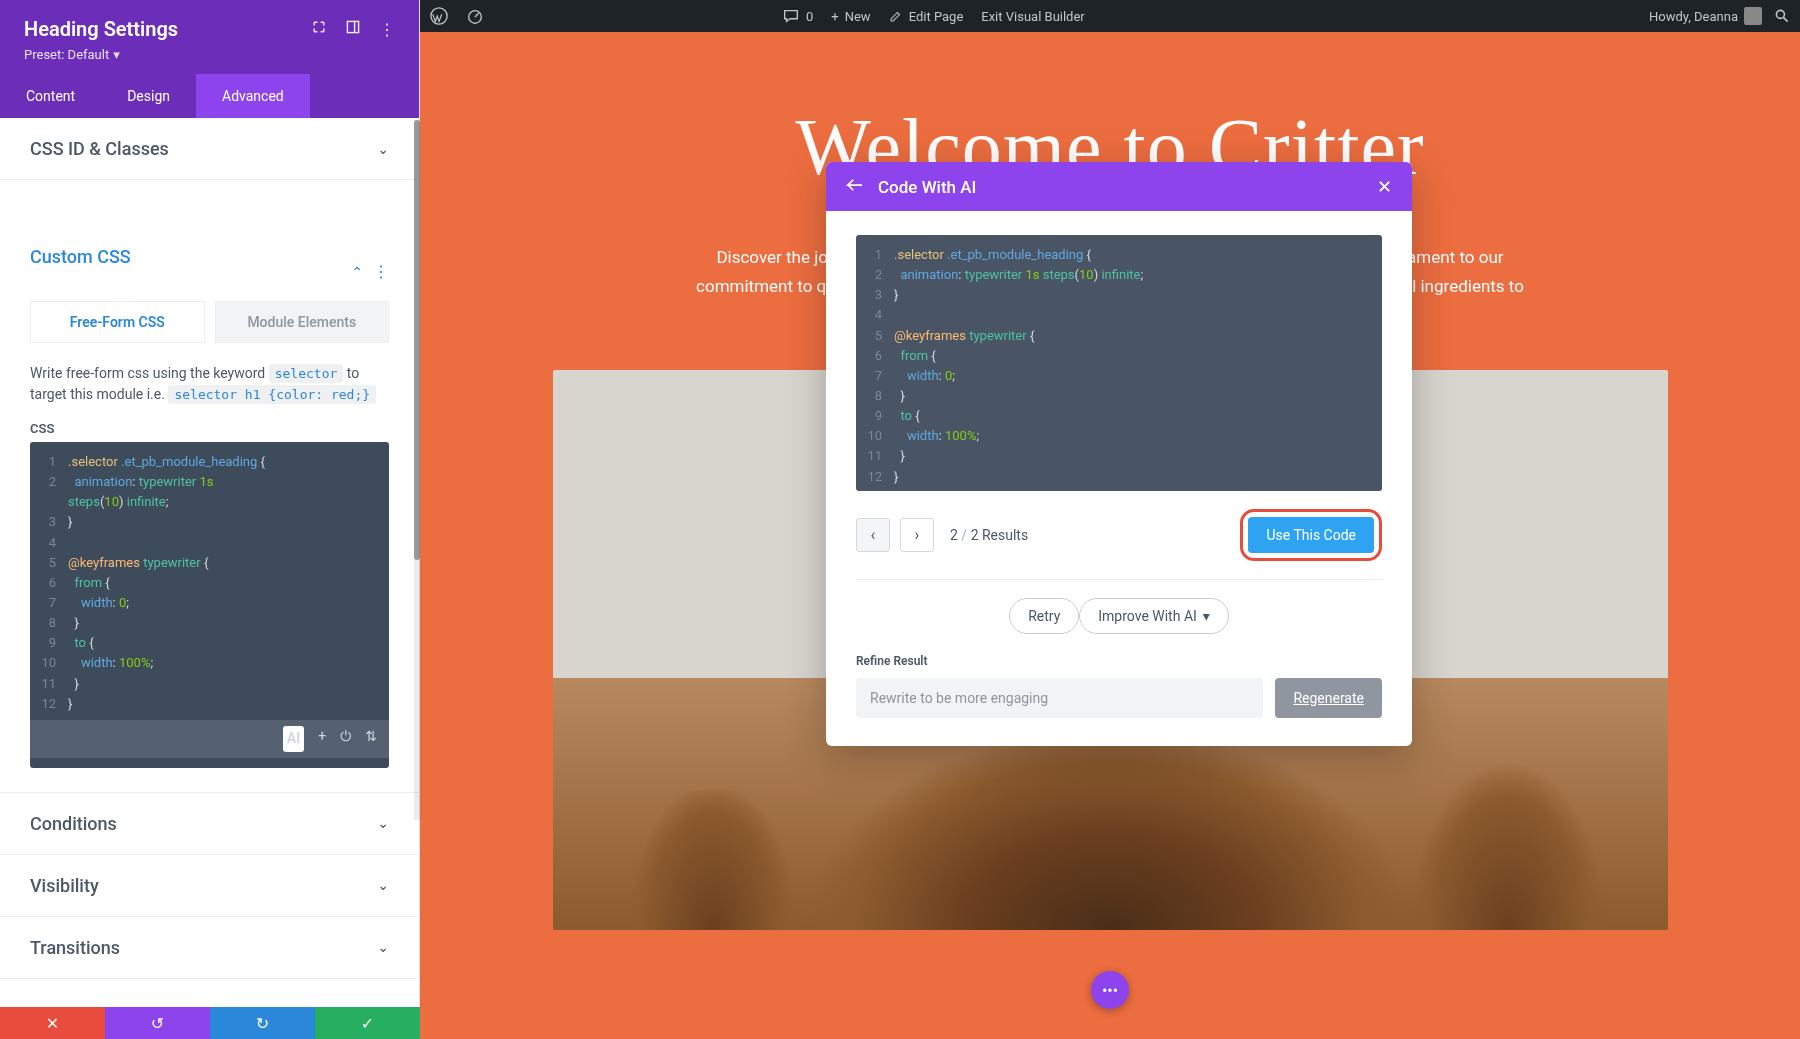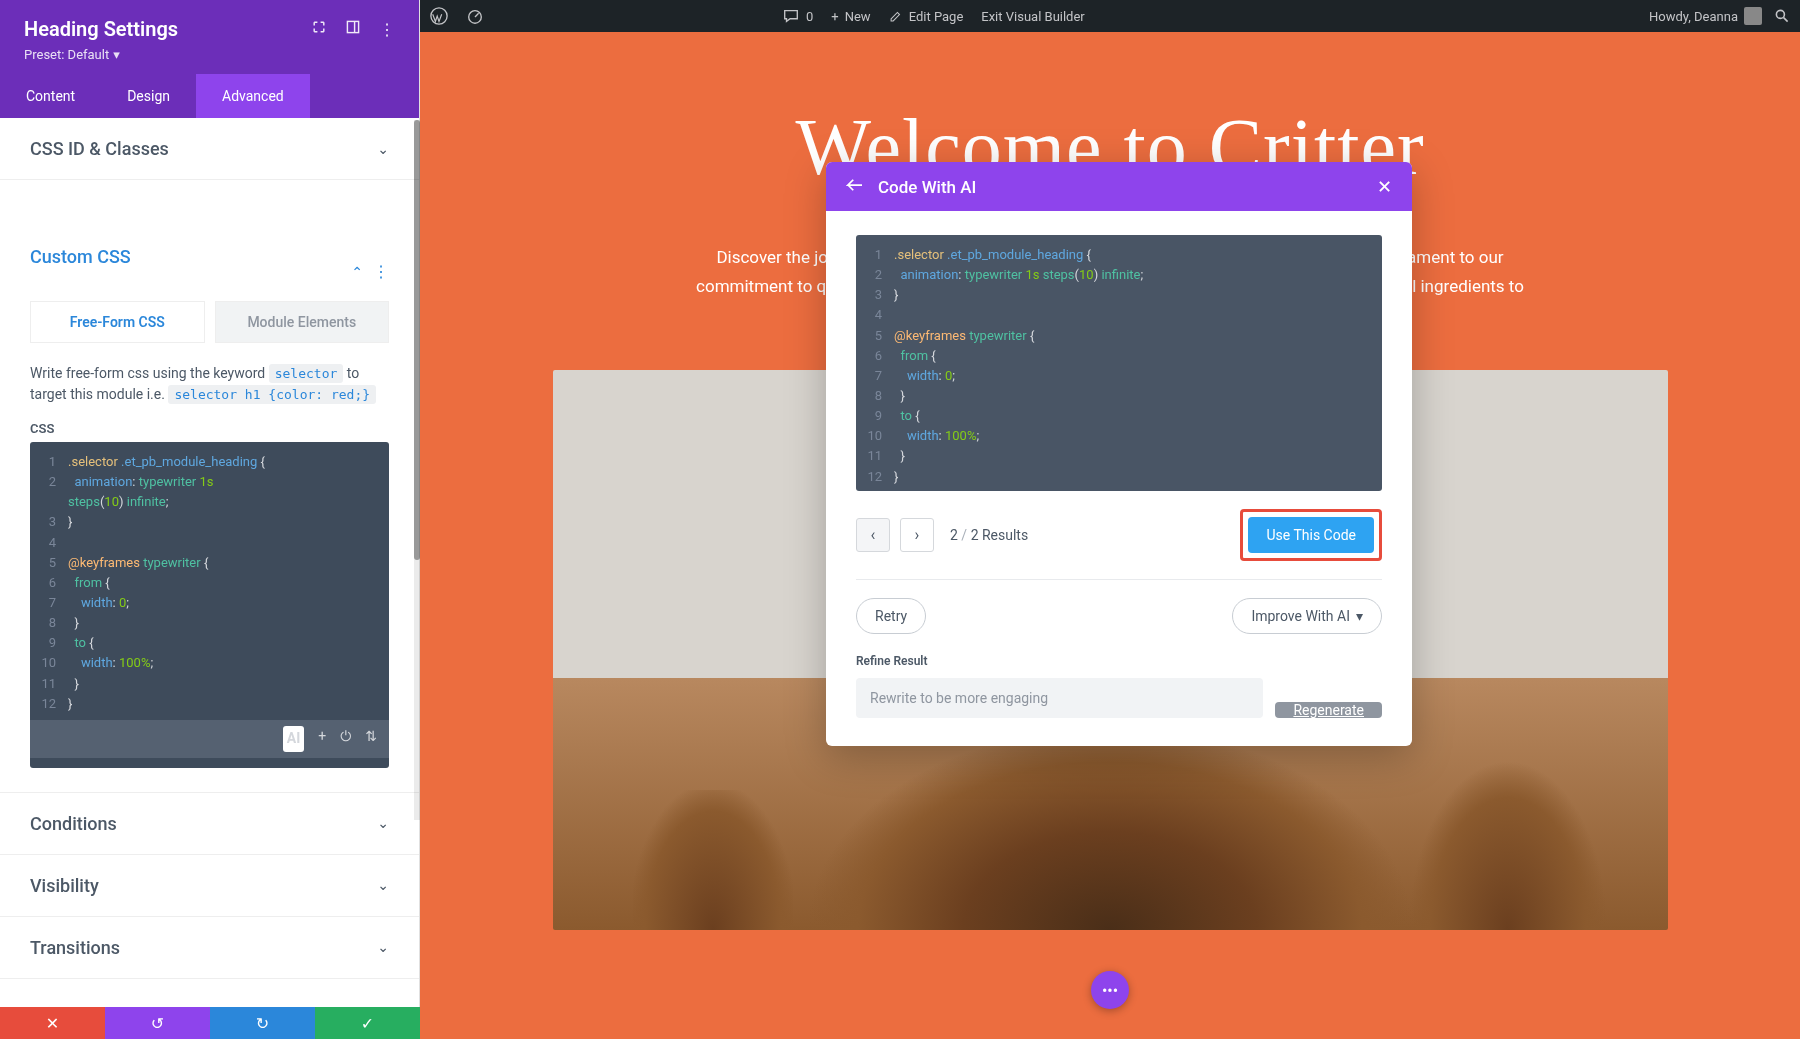--- a/index.html
+++ b/index.html
@@ -85,28 +85,28 @@
 .modal-head { background: #8e44ec; color: #fff; padding: 14px 20px; display: flex; align-items: center; }
 .modal-head .back { margin-right: 14px; cursor: pointer; }
 .modal-head h3 { font-size: 17px; font-weight: 500; }
 .modal-head .close { margin-left: auto; cursor: pointer; font-size: 18px; }
 .modal-body { padding: 24px 30px 28px; }
 .modal .code-editor { background: #495565; }
 .results-row { display: flex; align-items: center; margin-top: 18px; gap: 10px; }
 .nav-btn { width: 34px; height: 34px; border: 1px solid #d5d8dc; background: #f4f5f7; display: flex; align-items: center; justify-content: center; cursor: pointer; border-radius: 3px; color: #4c5866; }
 .results-text { font-size: 14px; color: #4c5866; margin-left: 6px; }
 .results-text .slash { color: #aab1ba; }
-.use-code-wrap { margin-left: auto; padding: 5px; border: 3px solid #e74c3c; border-radius: 4px; }
+.use-code-wrap { margin-left: auto; padding: 5px; border: 3px solid #e74c3c; border-radius: 14px; }
 .use-code { background: #2ea3f2; color: #fff; border: none; padding: 10px 18px; font-size: 14px; border-radius: 4px; cursor: pointer; }
 
 .modal hr { border: none; border-top: 1px solid #e8eaed; margin: 18px 0; }
-.action-row { display: flex; justify-content: space-between; }
+.action-row { display: flex; justify-content: center; }
 .pill { border: 1px solid #c8cdd3; background: #fff; color: #4c5866; padding: 9px 18px; border-radius: 20px; font-size: 14px; cursor: pointer; display: flex; align-items: center; gap: 6px; }
 .refine-label { font-size: 12px; color: #4c5866; font-weight: 600; margin: 20px 0 10px; }
-.refine-row { display: flex; gap: 12px; align-items: flex-end; }
+.refine-row { display: flex; gap: 12px; }
 .refine-row input { flex: 1; background: #f1f3f5; border: none; padding: 12px 14px; border-radius: 4px; font-size: 14px; color: #4c5866; }
 .refine-row input::placeholder { color: #8f96a0; }
 .regen { background: #8f96a0; color: #fff; border: none; padding: 0 18px; border-radius: 4px; font-size: 14px; cursor: pointer; text-decoration: underline; }
 
 .scroll-track { position: absolute; left: 414px; top: 120px; width: 6px; height: 700px; background: rgba(0,0,0,.08); z-index: 12; }
 .scroll-thumb { position: absolute; left: 0; top: 0; width: 6px; height: 440px; background: rgba(0,0,0,.35); border-radius: 3px; }
 </style>
 </head>
 <body>
 

